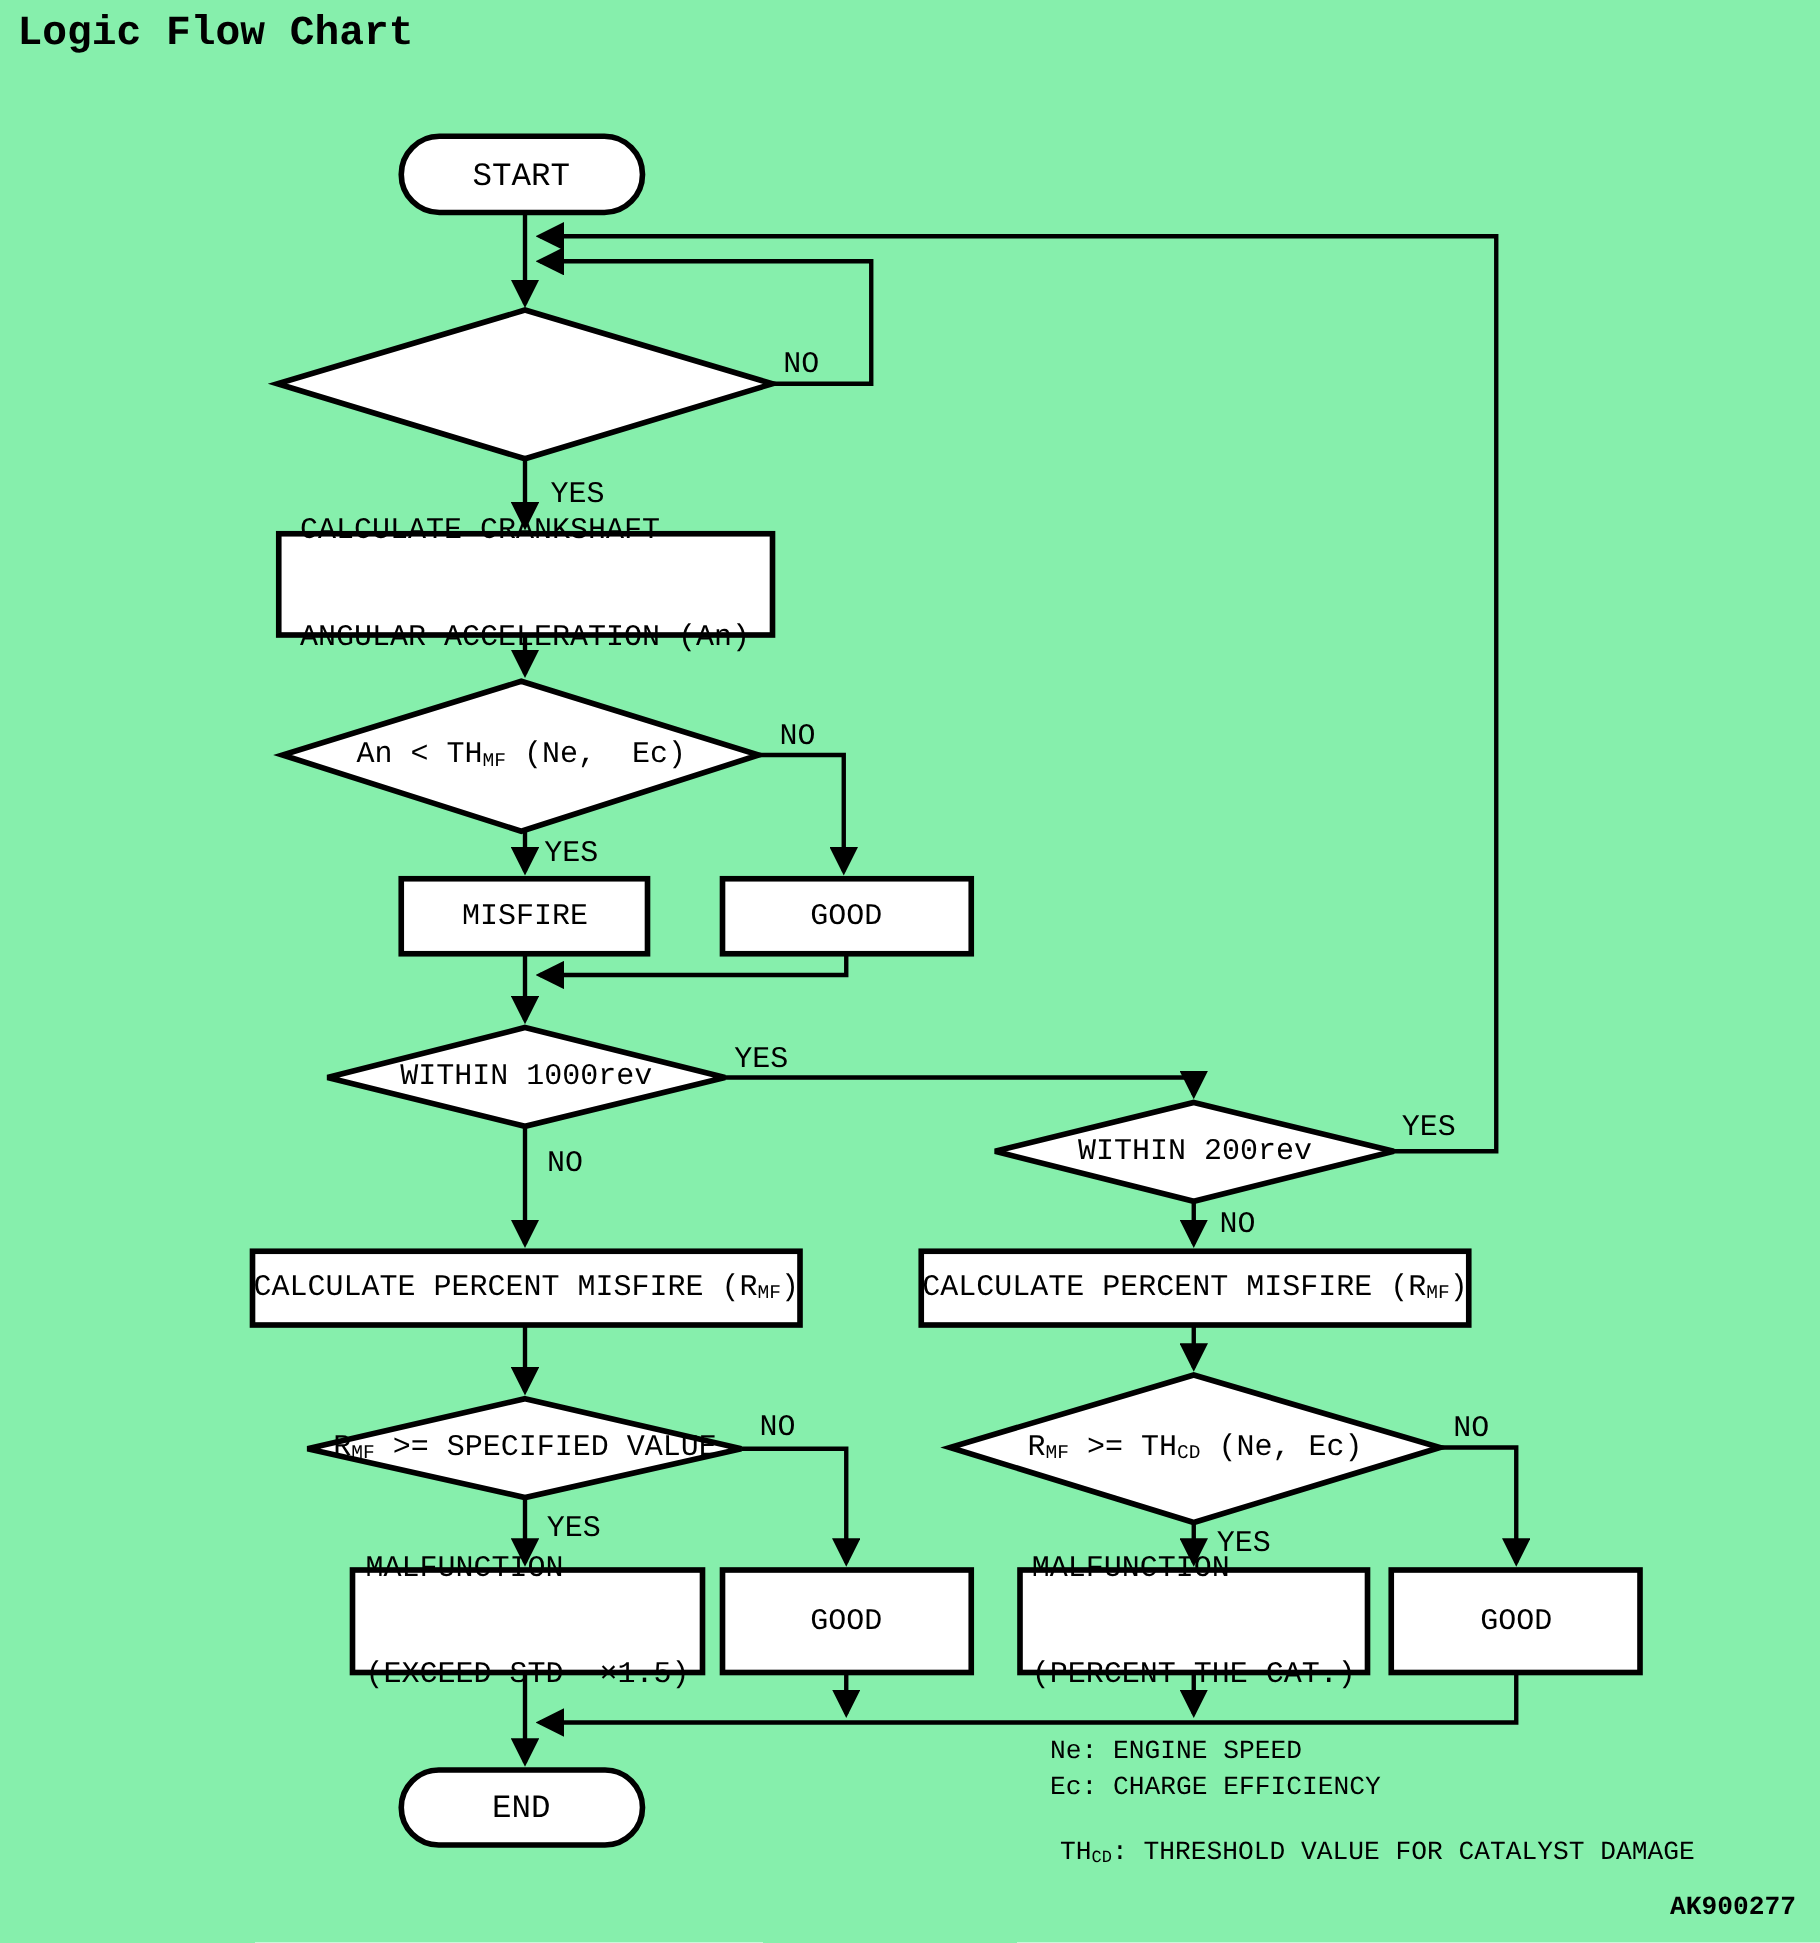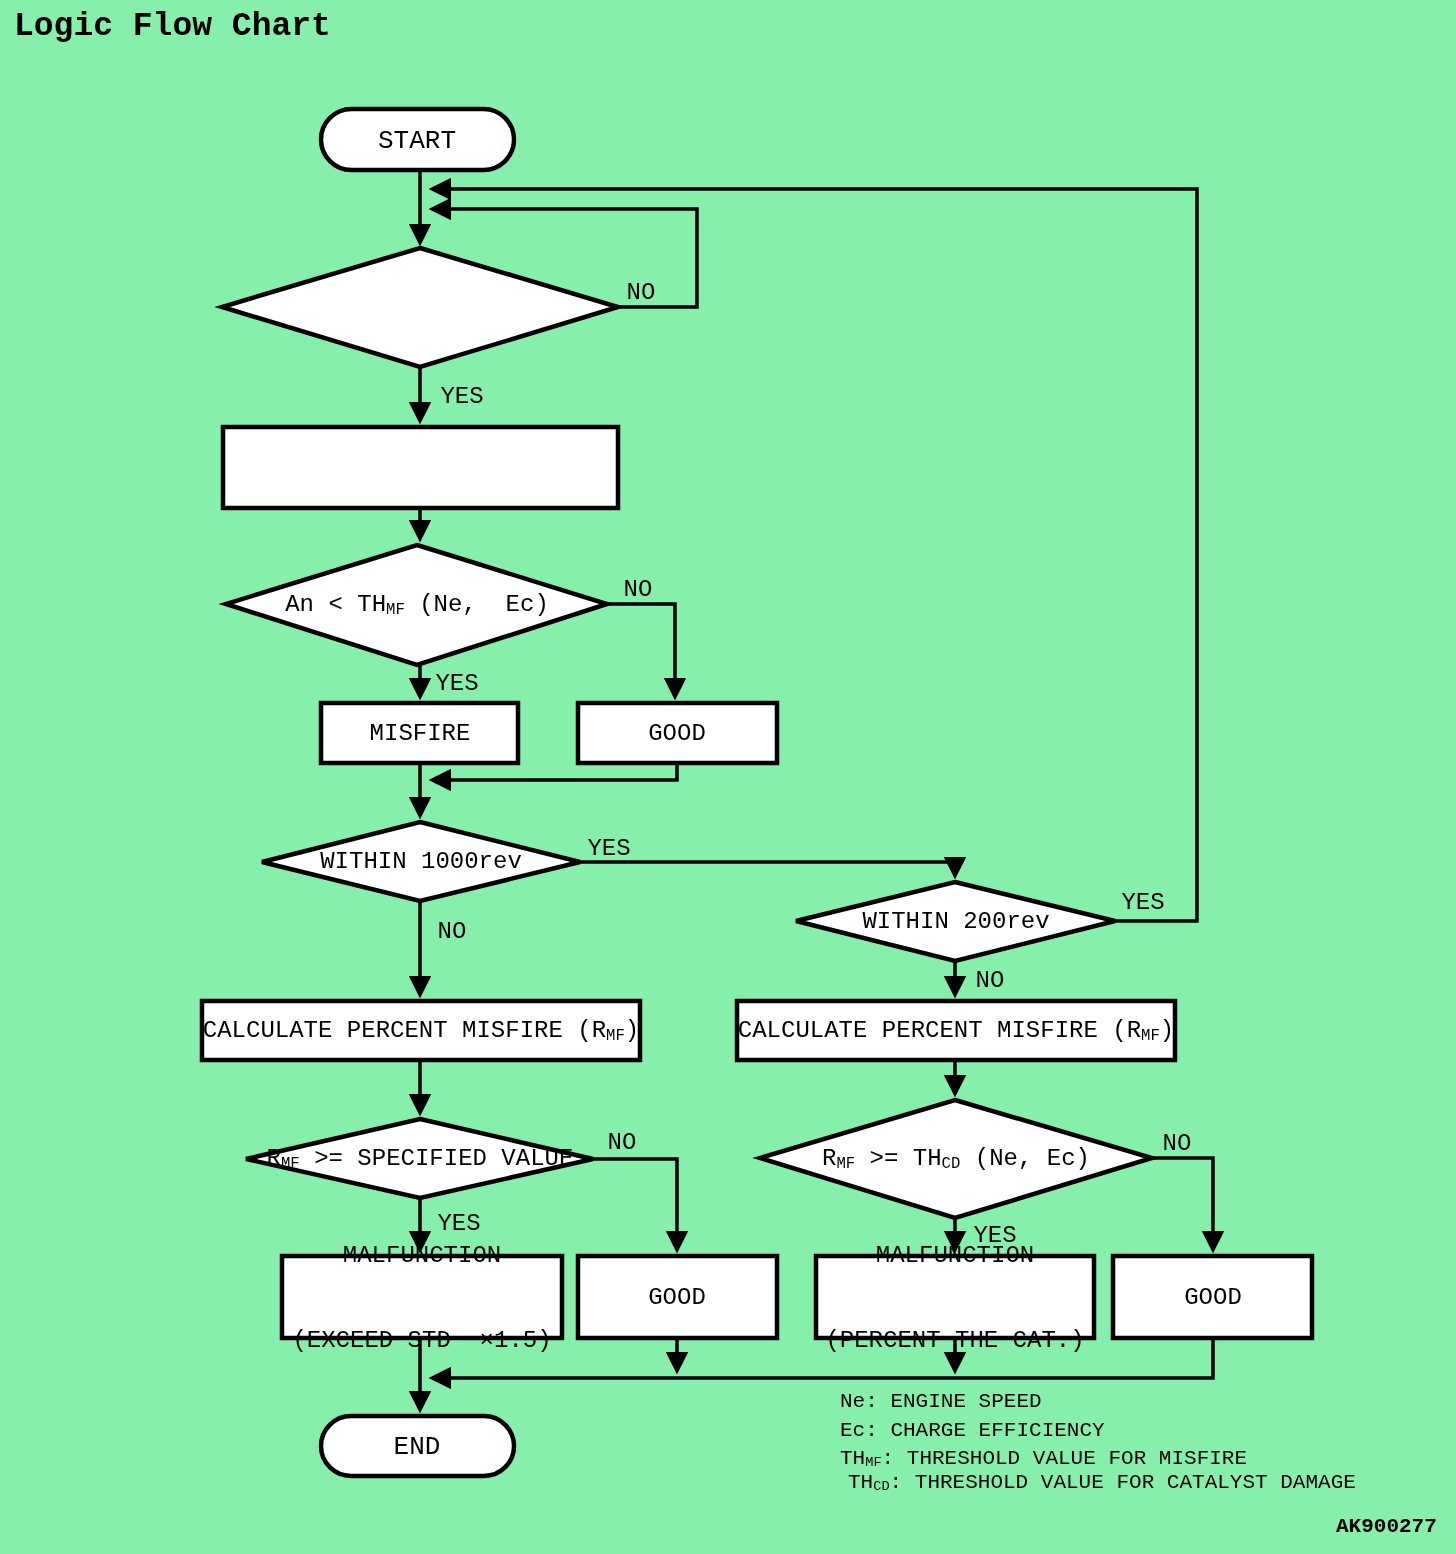--- a/index.html
+++ b/index.html
@@ -3,21 +3,21 @@
 <meta charset="utf-8">
 <style>
   html,body { margin:0; padding:0; background:#ffffff; }
   #canvas {
     position:relative; width:1456px; height:1554px; background:#86efac;
     font-family:Liberation Mono, monospace; color:#000;
   }
   svg.wires { position:absolute; left:0; top:0; }
   .lbl {
     position:absolute; transform:translate(-50%,-50%);
-    text-align:center; white-space:pre; line-height:1.18; font-size:24px; color:#000;
+    text-align:left; white-space:pre; line-height:1.18; font-size:24px; color:#000;
   }
   .anchor-left { transform:none; text-align:left; }
   .big  { font-size:26px; }
   .title { font-size:33px; font-weight:bold; }
   .legend { font-size:21px;text-align:center; }
   .code { font-size:21px; font-weight:bold; }
   sub.sb { font-size:0.65em; vertical-align:-0.18em; }
 </style>
 </head>
 <body>
@@ -77,20 +77,24 @@
     </g>
   </svg>
 
   <div class="lbl title anchor-left" style="left:14px; top:8px;">Logic Flow Chart</div>
 
   <div class="lbl big" style="left:417px; top:141px;">START</div>
 
   <div class="lbl" style="left:641px; top:293px;">NO</div>
   <div class="lbl" style="left:462px; top:397px;">YES</div>
 
+  <div class="lbl" style="left:420px; top:468px;">
+    <div>CALCULATE CRANKSHAFT</div>
+    <div>ANGULAR ACCELERATION (An)</div>
+  </div>
 
   <div class="lbl" style="left:417px; top:605px;"><span>An &lt; TH</span><sub class="sb">MF</sub><span> (Ne,  Ec)</span></div>
   <div class="lbl" style="left:638px; top:590px;">NO</div>
   <div class="lbl" style="left:457px; top:684px;">YES</div>
 
   <div class="lbl" style="left:420px; top:734px;">MISFIRE</div>
   <div class="lbl" style="left:677px; top:734px;">GOOD</div>
 
   <div class="lbl" style="left:421px; top:862px;">WITHIN 1000rev</div>
   <div class="lbl" style="left:609px; top:849px;">YES</div>
@@ -121,17 +125,16 @@
   <div class="lbl" style="left:955px; top:1298px;">
     <div>MALFUNCTION</div>
     <div>(PERCENT THE CAT.)</div>
   </div>
   <div class="lbl" style="left:1213px; top:1298px;">GOOD</div>
 
   <div class="lbl big" style="left:417px; top:1447px;">END</div>
 
   <div class="lbl legend anchor-left" style="left:840px; top:1390px;">Ne: ENGINE SPEED</div>
   <div class="lbl legend anchor-left" style="left:840px; top:1419px;">Ec: CHARGE EFFICIENCY</div>
-  <div class="lbl legend anchor-left" style="left:840px; top:1447px;"><span>TH</span><sub class="sb">MF</sub><span>: THRESHOLD VALUE FOR MISFIRE</span></div>
   <div class="lbl legend anchor-left" style="left:848px; top:1471px;"><span>TH</span><sub class="sb">CD</sub><span>: THRESHOLD VALUE FOR CATALYST DAMAGE</span></div>
 
   <div class="lbl code anchor-left" style="left:1336px; top:1515px;">AK900277</div>
 </div>
 
 </body></html>

